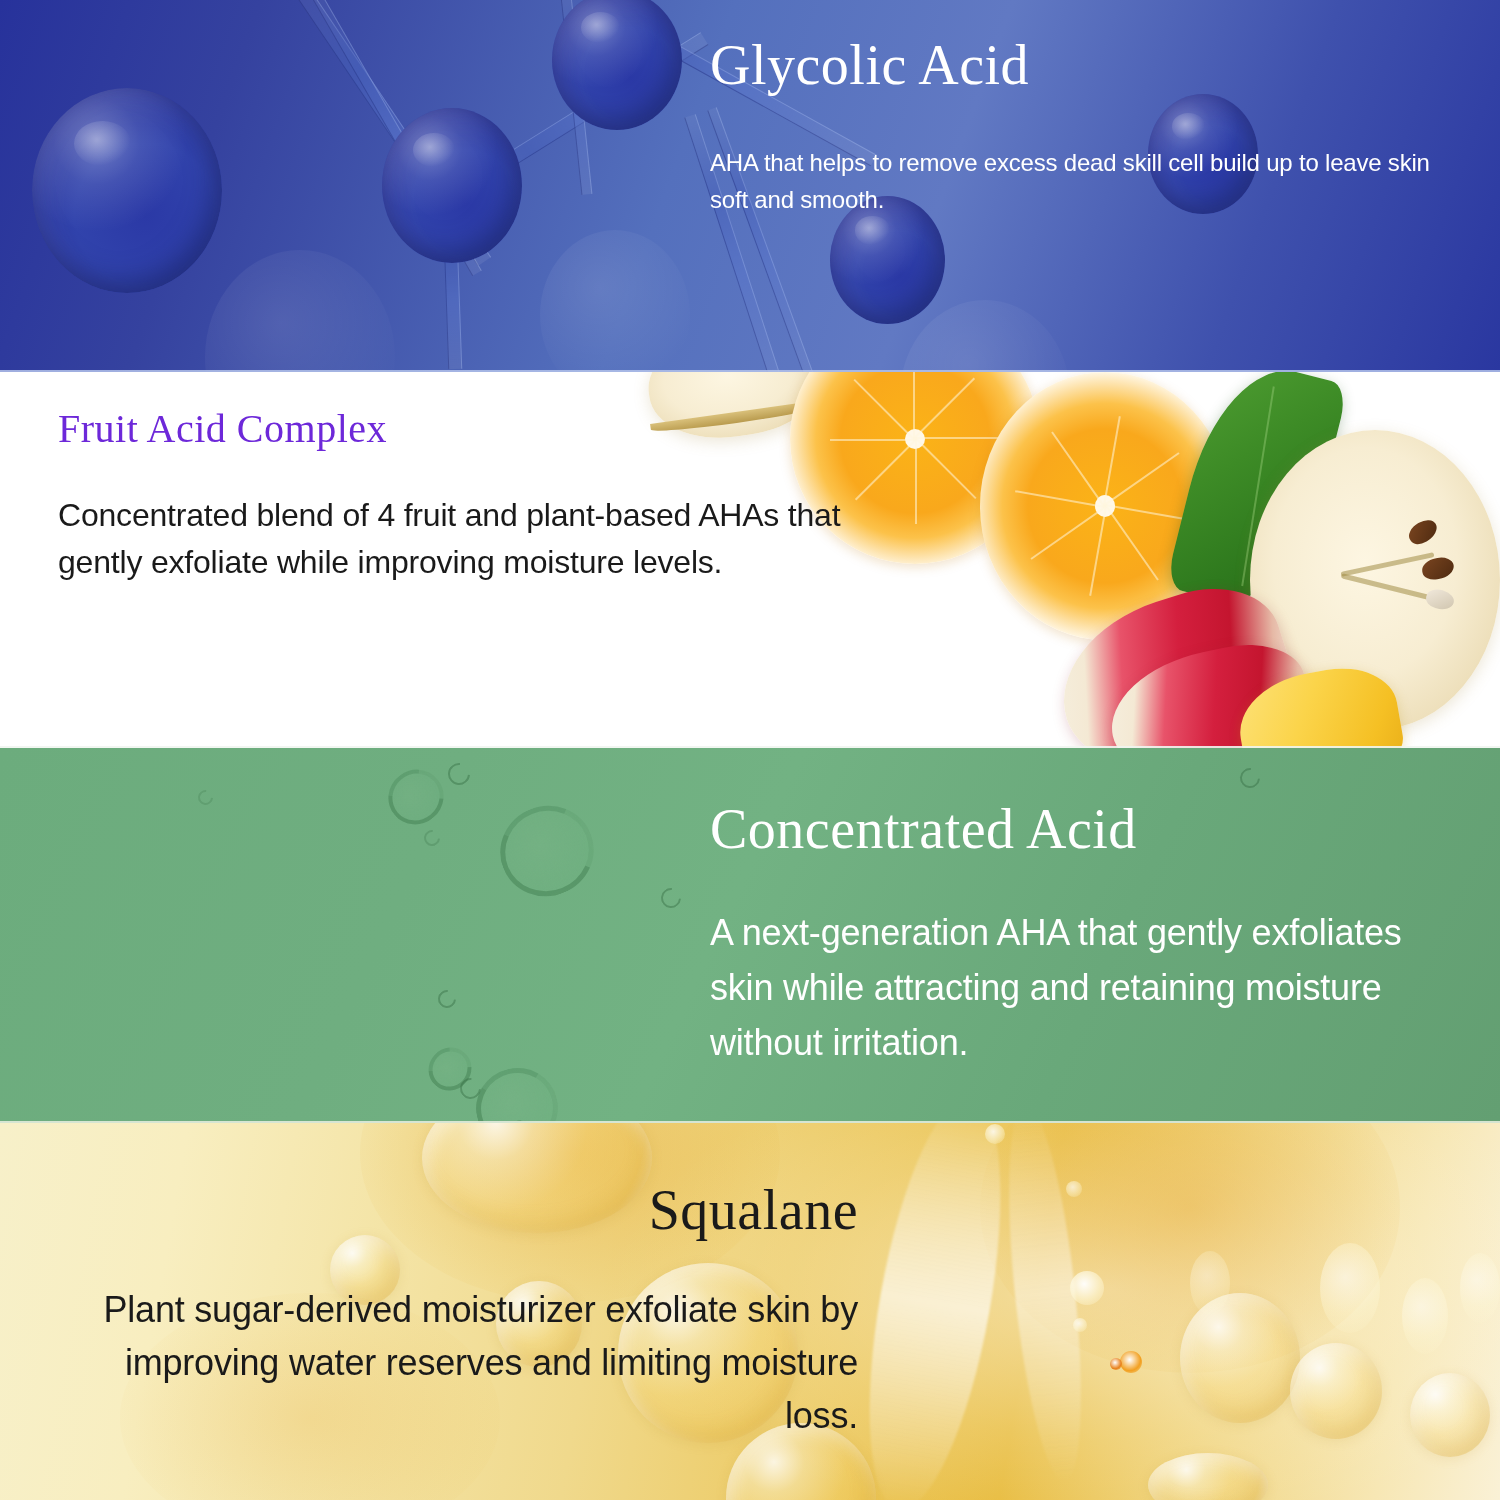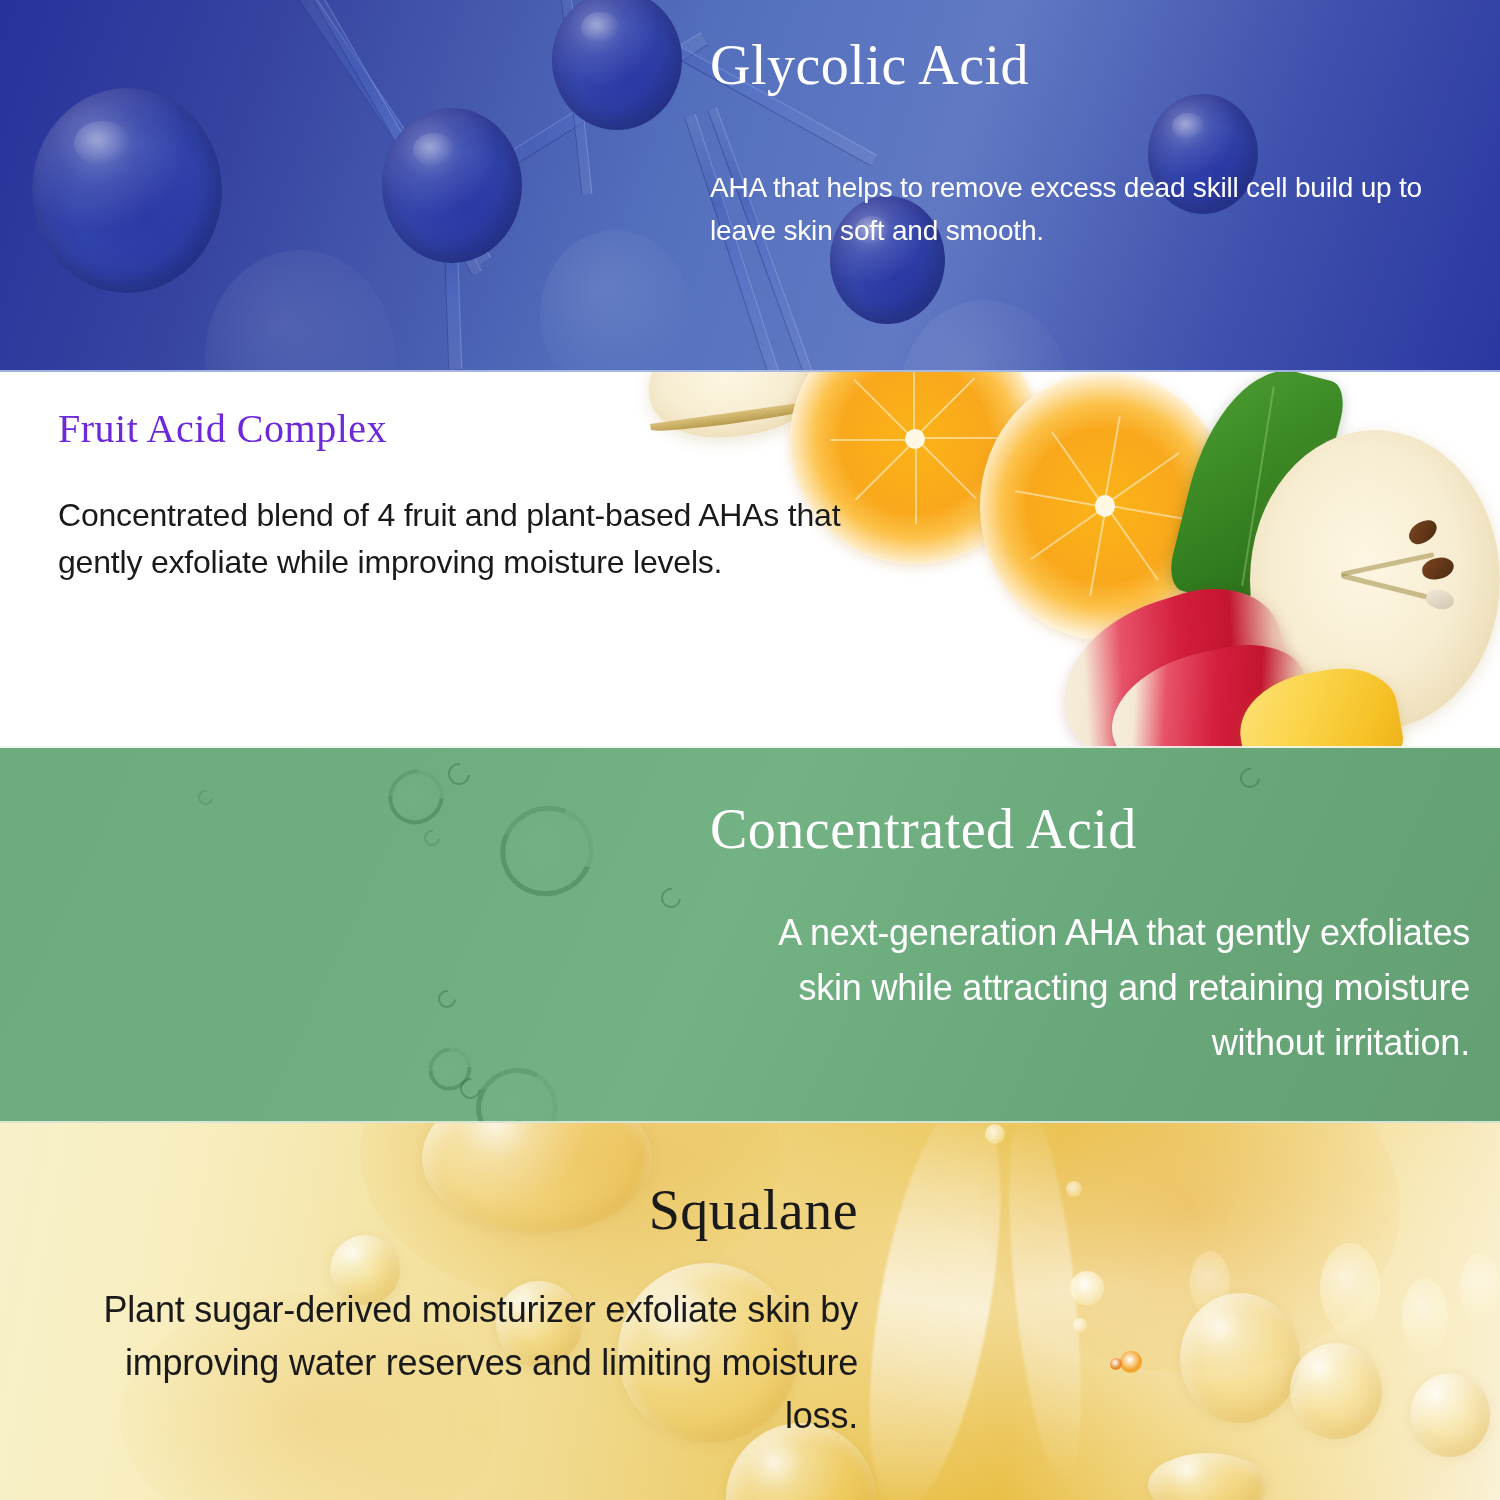--- a/index.html
+++ b/index.html
@@ -58,23 +58,23 @@
   #panel-glycolic .panel-content {
     top: 36px;
     left: 710px;
     width: 740px;
   }
   #panel-glycolic .ttl {
     font-size: 56px;
     color: #ffffff;
   }
   #panel-glycolic .body-txt {
-    font-size: 28px;
+    font-size: 24px;
     color: #ffffff;
-    margin-top: 72px;
+    margin-top: 50px;
     line-height: 1.53;
   }
 
   .mol-sphere {
     position: absolute;
     border-radius: 50%;
     background:
       radial-gradient(circle at 34% 26%, rgba(255,255,255,0.30) 0%, rgba(255,255,255,0.10) 22%, rgba(40,55,150,0.0) 46%),
       radial-gradient(circle at 60% 62%, #2b39a6 0%, #3143ac 42%, #29349c 78%, #222c8e 100%);
     box-shadow: inset -8px -10px 26px rgba(20,28,90,0.55), inset 10px 12px 30px rgba(255,255,255,0.10);
@@ -208,21 +208,20 @@
   }
   #panel-poly .ttl {
     font-size: 56px;
     color: #ffffff;
   }
   #panel-poly .body-txt {
     font-size: 36px;
     color: #ffffff;
     margin-top: 46px;
     line-height: 1.53;
-    text-align: right;
   }
   .ring-bubble {
     position: absolute;
     border-radius: 50%;
     border: 5px solid rgba(46,106,62,0.35);
     border-right-color: rgba(46,106,62,0.08);
     border-top-color: rgba(46,106,62,0.22);
     background: radial-gradient(circle at 44% 40%, rgba(130,185,140,0.22), rgba(110,175,128,0.04) 70%);
   }
   .micro-c {

